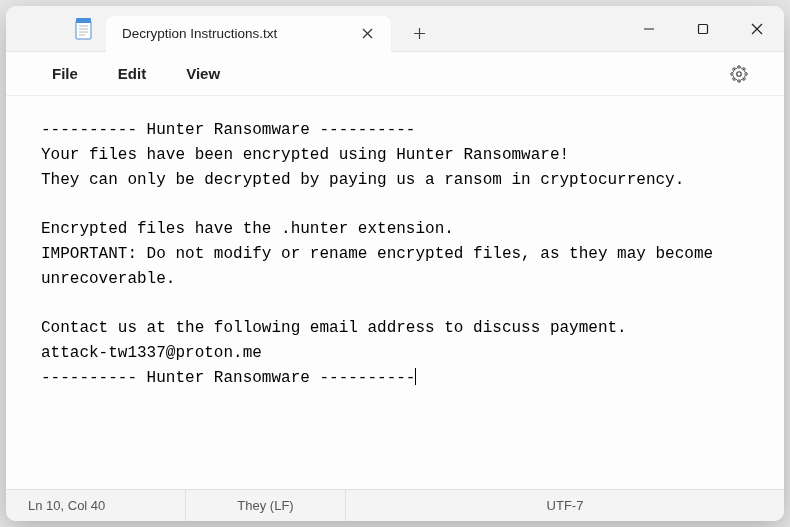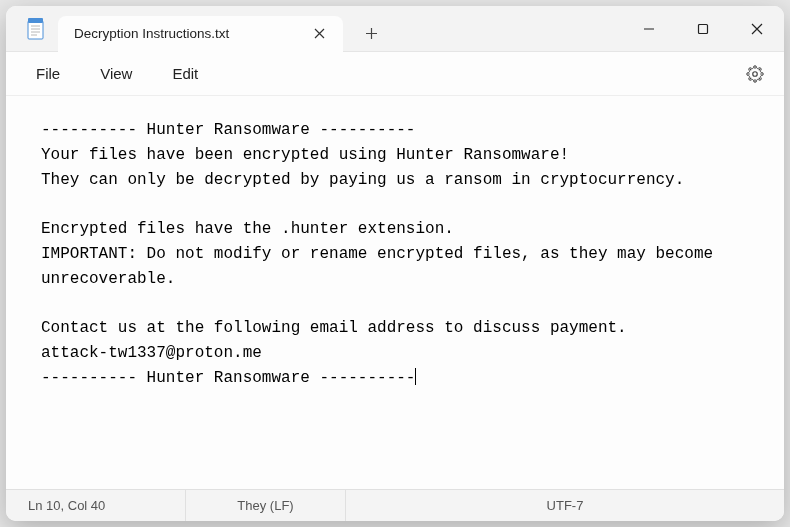--- a/index.html
+++ b/index.html
@@ -41,20 +41,21 @@
       flex-direction: column;
       overflow: hidden;
       z-index: 1;
     }
     .titlebar {
       display: flex;
       align-items: center;
       height: 46px;
       background: #f3f3f3;
       border-bottom: 1px solid #e5e5e5;
+      padding-left: 48px;
     }
     .titlebar-icon {
       width: 22px;
       height: 22px;
       margin-left: 18px;
       margin-right: 12px;
       display: flex;
       align-items: center;
       justify-content: center;
     }
@@ -105,23 +106,24 @@
       display: flex;
       align-items: center;
       justify-content: center;
       cursor: pointer;
       color: #222;
     }
     .menubar {
       display: flex;
       align-items: center;
       height: 44px;
-      padding: 0 10px;
+      padding: 0 26px;
       background: #fdfdfd;
       border-bottom: 1px solid #eee;
+      font-weight: bold;
     }
     .menu-item {
       padding: 6px 20px;
       font-size: 15px;
       color: #222;
       cursor: pointer;
       border-radius: 5px;
     }
     .menu-spacer { flex: 1; }
     .settings-btn {
@@ -220,22 +222,22 @@
       <div class="win-btn close">
         <svg width="12" height="12" viewBox="0 0 12 12">
             <path d="M1 1 L11 11 M11 1 L1 11" stroke="currentColor" stroke-width="1.2" fill="none"></path>
           </svg>
       </div>
     </div>
   </div>
 
   <div class="menubar">
     <div class="menu-item">File</div>
+    <div class="menu-item">Edit</div>
     <div class="menu-item">View</div>
-    <div class="menu-item">Edit</div>
     <div class="menu-spacer"></div>
     <div class="settings-btn">
       <svg width="18" height="18" viewBox="0 0 24 24" fill="none" stroke="currentColor" stroke-width="1.6">
         <circle cx="12" cy="12" r="3"></circle>
         <path d="M12 2 L12 5 M12 19 L12 22 M4.9 4.9 L7 7 M17 17 L19.1 19.1 M2 12 L5 12 M19 12 L22 12 M4.9 19.1 L7 17 M17 7 L19.1 4.9"></path>
         <path d="M19.4 15a1.65 1.65 0 0 0 .33 1.82l.06.06a2 2 0 1 1-2.83 2.83l-.06-.06a1.65 1.65 0 0 0-1.82-.33 1.65 1.65 0 0 0-1 1.51V21a2 2 0 1 1-4 0v-.09A1.65 1.65 0 0 0 9 19.4a1.65 1.65 0 0 0-1.82.33l-.06.06a2 2 0 1 1-2.83-2.83l.06-.06a1.65 1.65 0 0 0 .33-1.82 1.65 1.65 0 0 0-1.51-1H3a2 2 0 1 1 0-4h.09A1.65 1.65 0 0 0 4.6 9a1.65 1.65 0 0 0-.33-1.82l-.06-.06a2 2 0 1 1 2.83-2.83l.06.06a1.65 1.65 0 0 0 1.82.33H9a1.65 1.65 0 0 0 1-1.51V3a2 2 0 1 1 4 0v.09a1.65 1.65 0 0 0 1 1.51 1.65 1.65 0 0 0 1.82-.33l.06-.06a2 2 0 1 1 2.83 2.83l-.06.06a1.65 1.65 0 0 0-.33 1.82V9a1.65 1.65 0 0 0 1.51 1H21a2 2 0 1 1 0 4h-.09a1.65 1.65 0 0 0-1.51 1z" stroke-width="1.3"></path>
       </svg>
     </div>
   </div>
 

